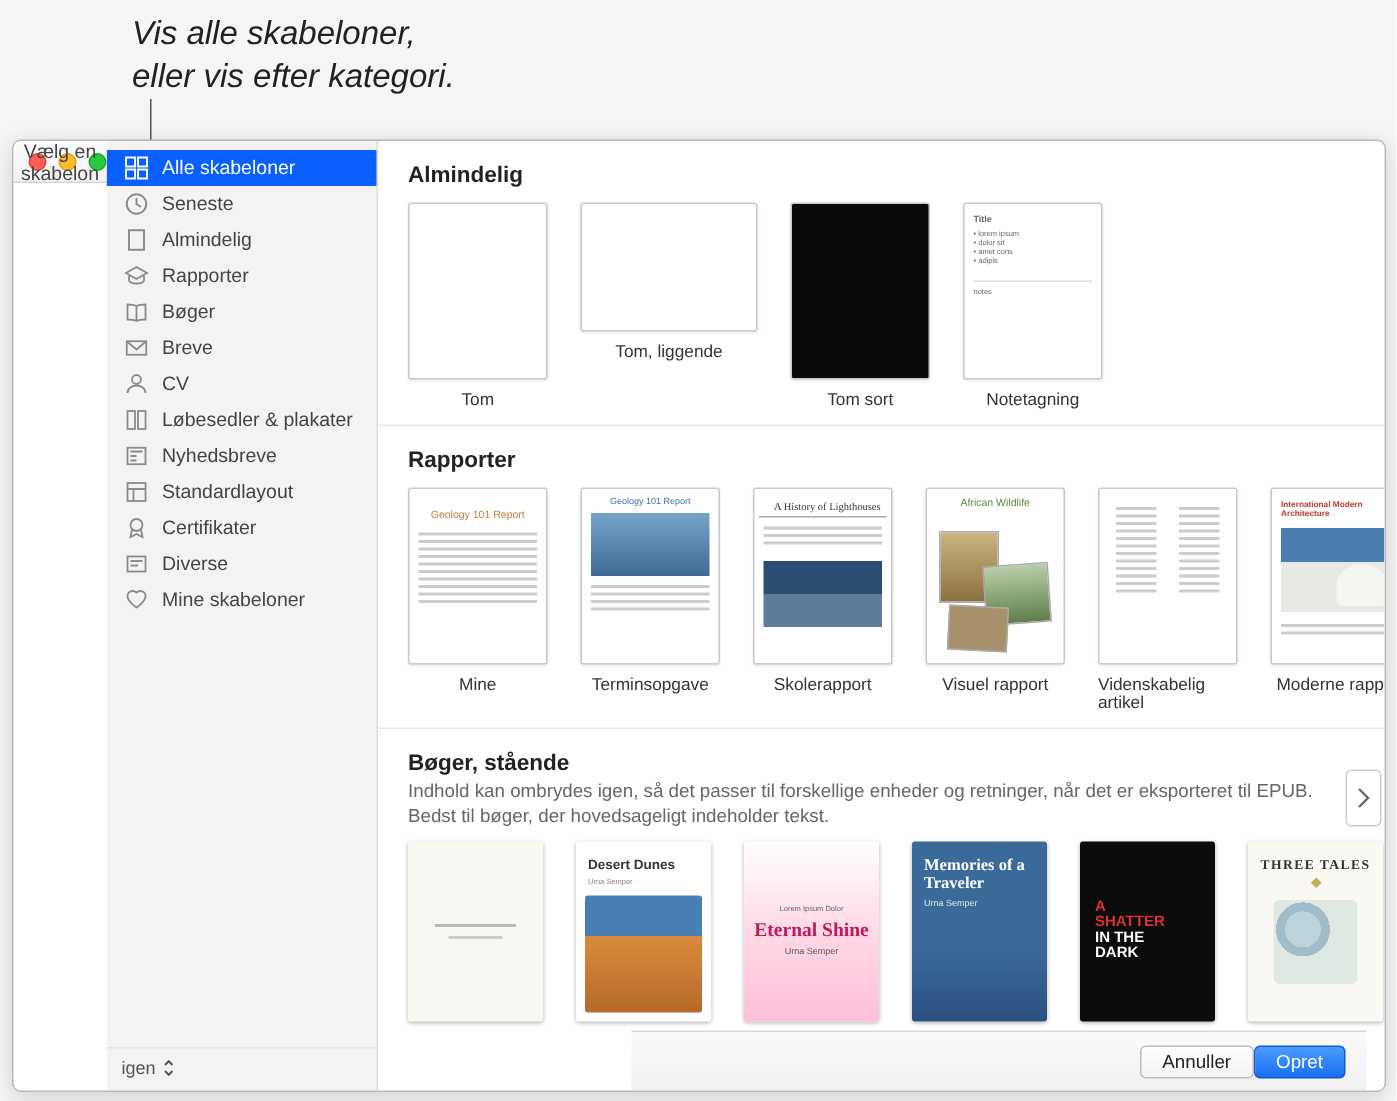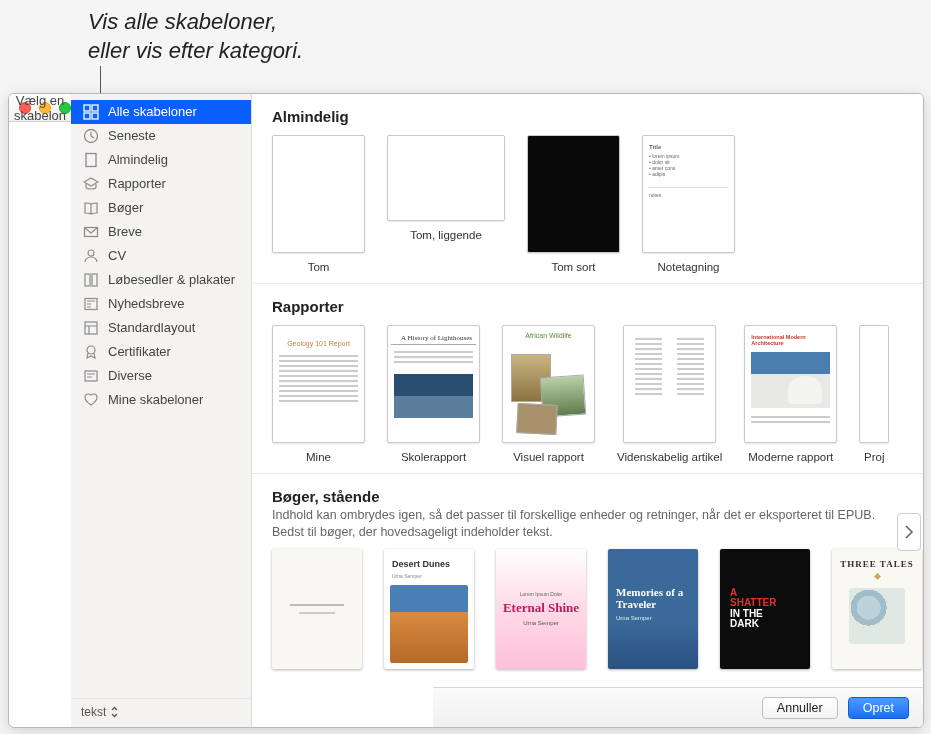--- a/index.html
+++ b/index.html
@@ -99,22 +99,22 @@
 .lines{ padding:4px 6px;}
 .lines span{ display:block; height:2px; background:#ccc; margin-bottom:3px;}
 .photo{ position:absolute; border:1px solid #aaa; background:#ddd;}
 .book{ width:90px; height:120px; border-radius:2px; border:none; box-shadow:0 1px 3px rgba(0,0,0,.3); color:#fff; display:flex; flex-direction:column; overflow:hidden;}
 .arrow-right{
   position:absolute; right:2px; top:419px; width:24px; height:38px;
   background:rgba(255,255,255,.85); border:1px solid #ccc; border-radius:4px;
   display:flex; align-items:center; justify-content:center; color:#555;
 }
 .footer-bar{
-  position:absolute; bottom:0; right:0; height:40px;
-  display:flex; align-items:center; gap:10px; padding:0 14px;
+  position:absolute; bottom:0; right:12px; height:40px;
+  display:flex; align-items:center; padding:0 14px;
   background:linear-gradient(#fbfbfb,#f0f0f0);
   border-top:1px solid #d6d6d6;
   width:calc(100% - 181px);
   justify-content:flex-end;
 }
 .btn{
   height:22px; padding:0 14px; font-size:12.5px; border-radius:4px;
   border:1px solid #bdbdbd; background:linear-gradient(#fff,#f3f3f3);
   color:#222; cursor:default;
 }
@@ -255,21 +255,21 @@
         <div class="side-item">
           <span class="si-icon">
               <svg viewBox="0 0 16 16">
                 <path d="M8 13S2 9 2 5.5C2 3.5 3.5 2 5.5 2 6.8 2 8 3 8 3s1.2-1 2.5-1C12.5 2 14 3.5 14 5.5 14 9 8 13 8 13z" fill="none" stroke-width="1.2"></path>
               </svg>
             </span>
           <span>Mine skabeloner</span>
         </div>
       </div>
       <div class="sidebar-footer">
-        <span>tekst</span>
+        <span>igen</span>
         <svg width="9" height="12" viewBox="0 0 9 12">
             <path d="M2 4l2.5-2.5L7 4M2 8l2.5 2.5L7 8" fill="none" stroke="#555" stroke-width="1.3"></path>
           </svg>
       </div>
     </div>
 
     <div class="main">
       <div class="scroll">
 
         <div class="section">
@@ -315,20 +315,33 @@
                     <span></span>
                     <span></span>
                     <span></span>
                     <span></span>
                   </div>
               </div>
               <div class="tile-label">Mine</div>
             </div>
             <div class="tile">
               <div class="thumb">
+                <div style="font-size:6px;text-align:center;padding:6px 4px 2px;color:#3c6fa8;">Geology 101 Report</div>
+                <div style="height:42px;margin:2px 6px;background:linear-gradient(#7aa3c9,#3d6a93);"></div>
+                <div class="lines" style="padding-top:4px;">
+                    <span></span>
+                    <span></span>
+                    <span></span>
+                    <span></span>
+                  </div>
+              </div>
+              <div class="tile-label">Terminsopgave</div>
+            </div>
+            <div class="tile">
+              <div class="thumb">
                 <div style="font-family:serif;font-size:7px;text-align:right;padding:8px 4px 2px;color:#333;border-bottom:1px solid #aaa;margin:0 3px;">A History of Lighthouses</div>
                 <div class="lines" style="padding:6px;">
                     <span></span>
                     <span></span>
                     <span></span>
                   </div>
                 <div style="height:44px;margin:2px 6px;background:linear-gradient(#2a4e72 50%,#5c7d9c 50%);"></div>
               </div>
               <div class="tile-label">Skolerapport</div>
             </div>
@@ -419,21 +432,21 @@
             </div>
             <div class="tile">
               <div class="thumb book" style="background:linear-gradient(180deg,#fff 0%,#ffd9e6 50%,#ffc0da 100%);color:#c2185b;justify-content:center;align-items:center;text-align:center;">
                 <div style="font-size:5px;color:#666;margin-bottom:4px;">Lorem Ipsum Dolor</div>
                 <div style="font-family:serif;font-size:13px;font-weight:700;line-height:1;">Eternal Shine</div>
                 <div style="font-size:6px;color:#555;margin-top:6px;">Urna Semper</div>
               </div>
             </div>
             <div class="tile">
               <div class="thumb book" style="background:linear-gradient(#3a6a9a 60%,#2a5080);padding:10px 8px;">
-                <div style="font-family:serif;font-size:11px;font-weight:700;line-height:1.1;margin-top:27px;">Memories of a Traveler</div>
+                <div style="font-family:serif;font-size:11px;font-weight:700;line-height:1.1;">Memories of a Traveler</div>
                 <div style="font-size:6px;margin-top:5px;opacity:.85;">Urna Semper</div>
               </div>
             </div>
             <div class="tile">
               <div class="thumb book" style="background:#0c0c0c;justify-content:center;padding:0 10px;">
                 <div style="font-size:10px;font-weight:800;line-height:1.05;"><span style="color:#e03030;">A<br>SHATTER</span><br><span style="color:#fff;">IN THE<br>DARK</span></div>
               </div>
             </div>
             <div class="tile">
               <div class="thumb book" style="background:#faf8f3;color:#333;align-items:center;">

